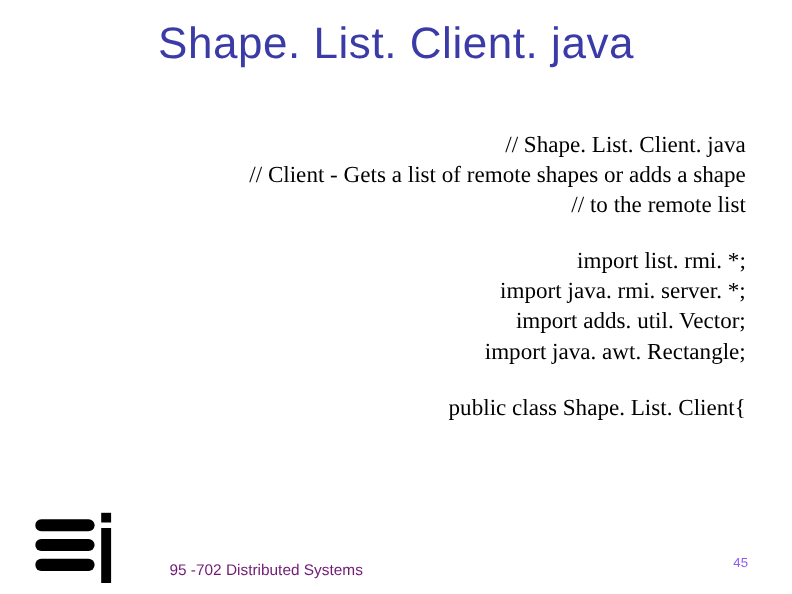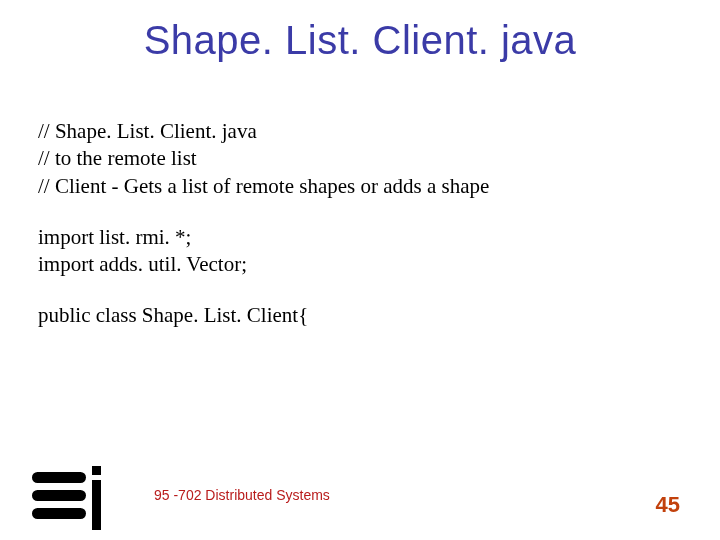--- a/index.html
+++ b/index.html
@@ -31,41 +31,42 @@
   }
   .body {
     position: absolute;
     top: 118px;
     left: 38px;
     width: 640px;
     font-family: "Times New Roman", Times, serif;
     font-size: 21px;
     color: #000000;
     line-height: 1.3;
+    text-align: right;
   }
   .body .block {
     margin-bottom: 24px;
   }
   .body .block.last {
     margin-bottom: 0;
   }
   .footer-course {
     position: absolute;
     left: 154px;
-    bottom: 37px;
+    bottom: 14px;
     font-size: 14px;
-    color: #b91c1c;
+    color: #701a75;
   }
   .page-number {
     position: absolute;
     right: 40px;
     bottom: 22px;
-    font-size: 22px;
-    font-weight: bold;
-    color: #c2410c;
+    font-size: 12px;
+    font-weight: normal;
+    color: #8b5cf6;
   }
   .logo {
     position: absolute;
     left: 32px;
     bottom: 10px;
     width: 80px;
     height: 64px;
   }
   .logo svg {
     width: 80px;
@@ -75,27 +76,29 @@
 </head>
 <body>
 
 <div class="slide">
 
   <div class="title">Shape. List. Client. java</div>
 
   <div class="body">
     <div class="block">
       <div>// Shape. List. Client. java</div>
+      <div>// Client - Gets a list of remote shapes or adds a shape</div>
       <div>// to the remote list</div>
-      <div>// Client - Gets a list of remote shapes or adds a shape</div>
     </div>
 
     <div class="block">
       <div>import list. rmi. *;</div>
+      <div>import java. rmi. server. *;</div>
       <div>import adds. util. Vector;</div>
+      <div>import java. awt. Rectangle;</div>
     </div>
 
     <div class="block last">
       <div>public class Shape. List. Client{</div>
     </div>
   </div>
 
   <div class="logo">
     <svg viewBox="0 0 80 64">
       <g fill="#000000">

